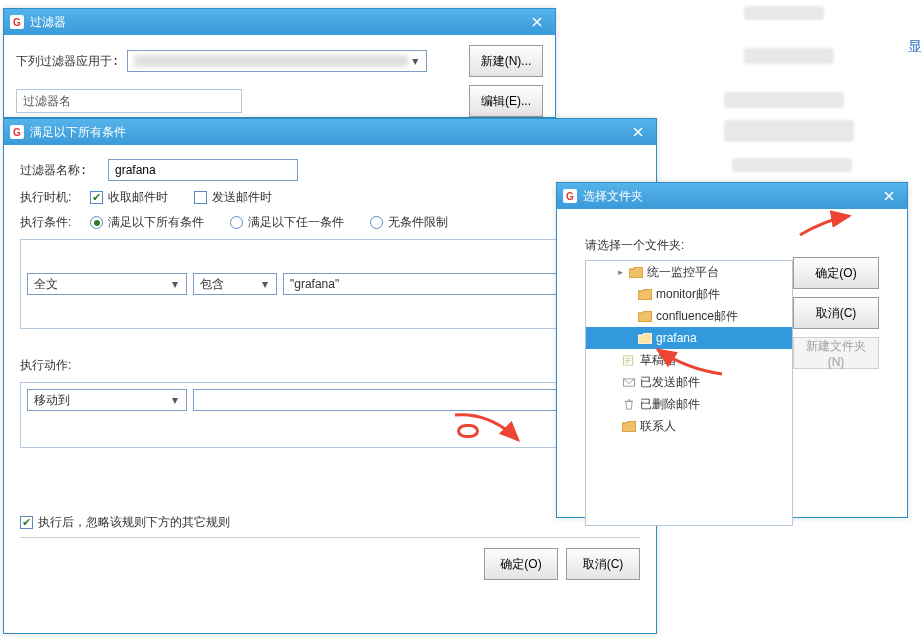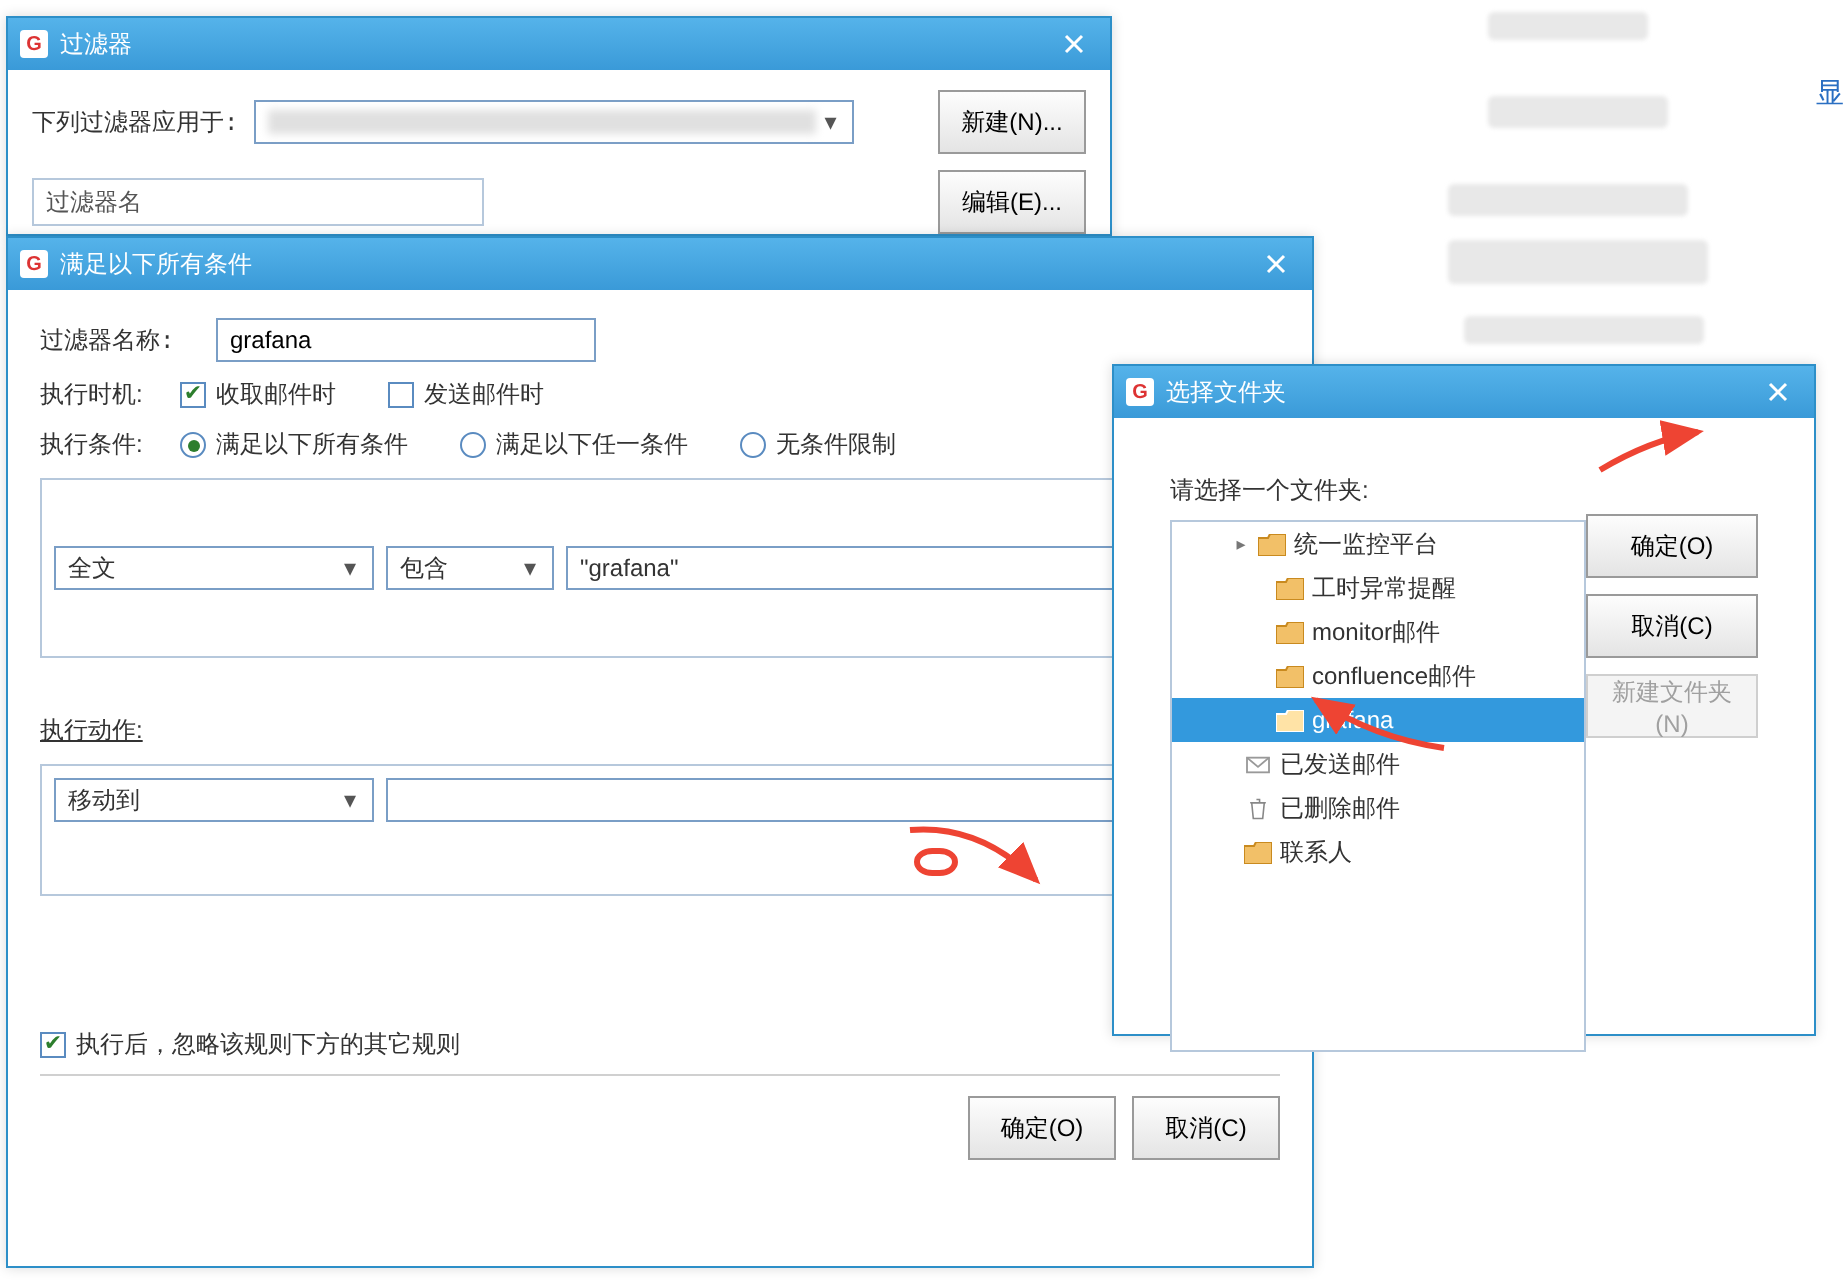--- a/index.html
+++ b/index.html
@@ -140,21 +140,21 @@
             <span class="arr">▾</span>
           </div>
         <div class="pickbox" style="width:238px;">
             <span style="flex:1">"grafana"</span>
             <span class="dots">⋯</span>
           </div>
         <span class="plus">+</span>
       </div>
     </div>
 
-    <div class="row" style="margin-top:28px;text-decoration:underline;">
+    <div class="row" style="margin-top:28px;">
         <span class="lbl">执行动作:</span>
       </div>
     <div class="act-panel">
       <div class="row" style="margin-bottom:0; gap:6px;">
         <div class="combo" style="width:160px;">
             <span class="cv">移动到</span>
             <span class="arr">▾</span>
           </div>
         <div class="pickbox" style="width:330px;">
             <span style="flex:1"></span>
@@ -218,48 +218,49 @@
             </span>
           <span>统一监控平台</span>
         </div>
         <div class="tree-item">
             <span class="ind" style="width:40px;"></span>
             <span class="tree-icon">
               <svg class="folder-svg" viewBox="0 0 14 11">
                 <path d="M0 2h5l1-2h8v11H0z" fill="#f2c068" stroke="#c98a1f"></path>
               </svg>
             </span>
-            <span>工时异常提醒</span>
-          </div>
-        <div class="tree-item">
-            <span class="ind" style="width:40px;"></span>
-            <span class="tree-icon">
-              <svg class="folder-svg" viewBox="0 0 14 11">
-                <path d="M0 2h5l1-2h8v11H0z" fill="#f2c068" stroke="#c98a1f"></path>
-              </svg>
-            </span>
             <span>monitor邮件</span>
           </div>
         <div class="tree-item">
             <span class="ind" style="width:40px;"></span>
             <span class="tree-icon">
               <svg class="folder-svg" viewBox="0 0 14 11">
                 <path d="M0 2h5l1-2h8v11H0z" fill="#f2c068" stroke="#c98a1f"></path>
               </svg>
             </span>
             <span>confluence邮件</span>
           </div>
         <div class="tree-item sel">
             <span class="ind" style="width:40px;"></span>
             <span class="tree-icon">
               <svg class="folder-svg" viewBox="0 0 14 11">
                 <path d="M0 2h5l1-2h8v11H0z" fill="#ffe3a6" stroke="#fff"></path>
               </svg>
             </span>
             <span>grafana</span>
+          </div>
+        <div class="tree-item">
+            <span class="ind" style="width:24px;"></span>
+            <span class="tree-icon">
+              <svg class="folder-svg" viewBox="0 0 14 12">
+                <rect x="1" y="1" width="10" height="10" fill="#fff" stroke="#cc8"></rect>
+                <path d="M3 4h6M3 6h6M3 8h4" stroke="#cc8"></path>
+              </svg>
+            </span>
+            <span>草稿箱</span>
           </div>
         <div class="tree-item">
             <span class="ind" style="width:24px;"></span>
             <span class="tree-icon">
               <svg class="folder-svg" viewBox="0 0 14 12">
                 <rect x="1" y="2" width="12" height="8" fill="#fff" stroke="#999"></rect>
                 <path d="M1 2l6 5 6-5" stroke="#999" fill="none"></path>
               </svg>
             </span>
             <span>已发送邮件</span>

